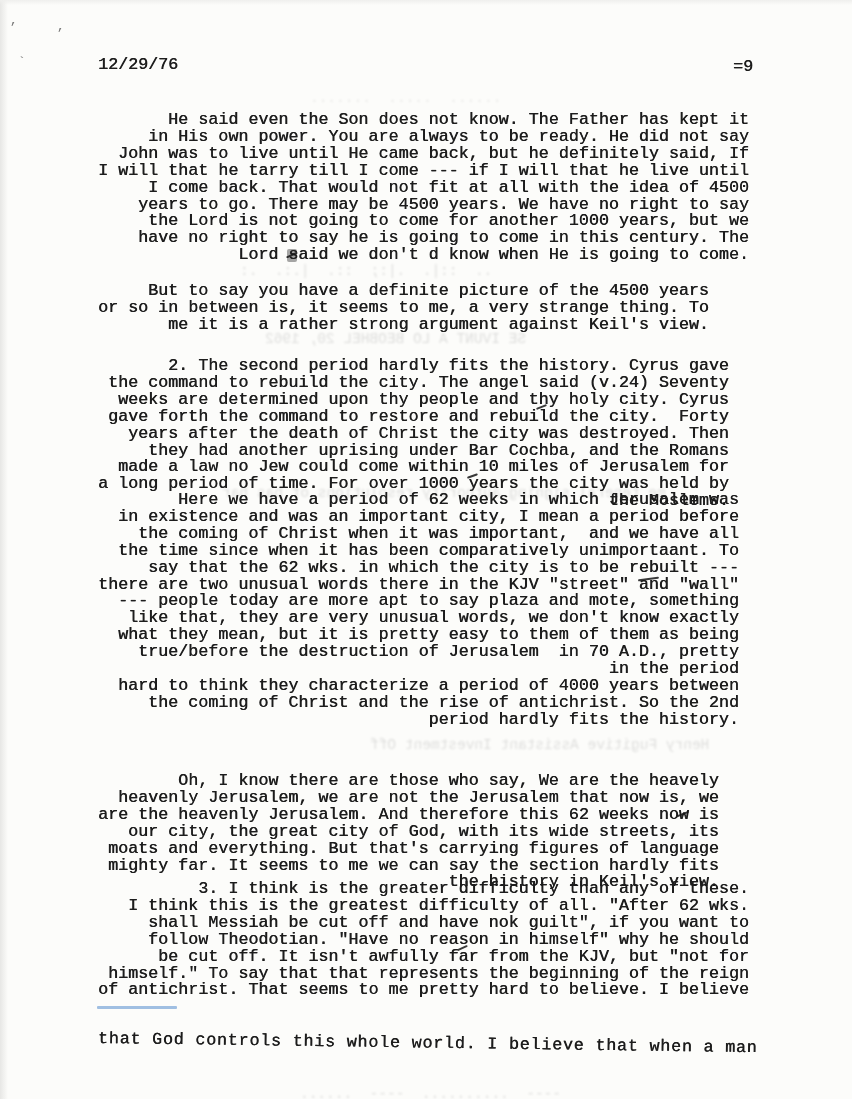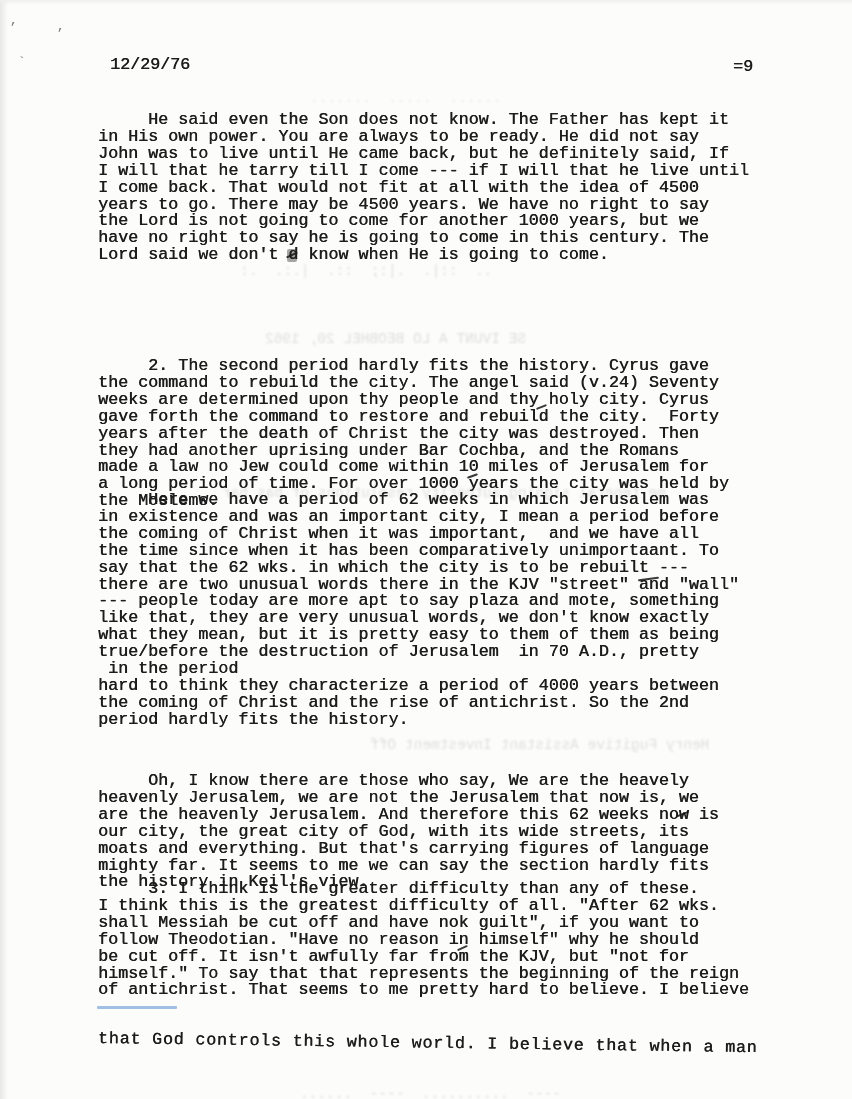--- a/index.html
+++ b/index.html
@@ -17,22 +17,22 @@
     background:linear-gradient(to right, #e7e7e5, rgba(252,252,250,0));
   }
   .edge-top {
     position:absolute; left:0; top:0; width:100%; height:5px;
     background:linear-gradient(to bottom, #efefed, rgba(252,252,250,0));
   }
   .typed {
     position:absolute; white-space:pre;
     text-shadow:0.45px 0 currentColor;
   }
-  .para { left:98px; }
-  .hdr-date { left:98px; top:57px;margin-left:12px; }
+  .para { left:98px;text-align:right; }
+  .hdr-date { left:98px; top:57px; }
   .hdr-page { left:733px; top:59px; }
   .drift {
     left:98px; top:1031px;
     transform:rotate(0.8deg); transform-origin:0 0;
     letter-spacing:0.8px;
   }
   .strike {
     position:absolute; height:2.2px; background:#161616;
     opacity:.85; border-radius:1px;
   }
@@ -63,20 +63,23 @@
 
   <div class="typed para" style="top:112px">     He said even the Son does not know. The Father has kept it
 in His own power. You are always to be ready. He did not say
 John was to live until He came back, but he definitely said, If
 I will that he tarry till I come --- if I will that he live until
 I come back. That would not fit at all with the idea of 4500
 years to go. There may be 4500 years. We have no right to say
 the Lord is not going to come for another 1000 years, but we
 have no right to say he is going to come in this century. The
 Lord said we don't d know when He is going to come.</div>
+  <div class="typed para" style="top:283px">     But to say you have a definite picture of the 4500 years
+or so in between is, it seems to me, a very strange thing. To
+me it is a rather strong argument against Keil's view.</div>
   <div class="typed para" style="top:358px">     2. The second period hardly fits the history. Cyrus gave
 the command to rebuild the city. The angel said (v.24) Seventy
 weeks are determined upon thy people and thy holy city. Cyrus
 gave forth the command to restore and rebuild the city.  Forty
 years after the death of Christ the city was destroyed. Then
 they had another uprising under Bar Cochba, and the Romans
 made a law no Jew could come within 10 miles of Jerusalem for
 a long period of time. For over 1000 years the city was held by
 the Moslems.</div>
   <div class="typed para" style="top:492px">     Here we have a period of 62 weeks in which Jerusalem was

